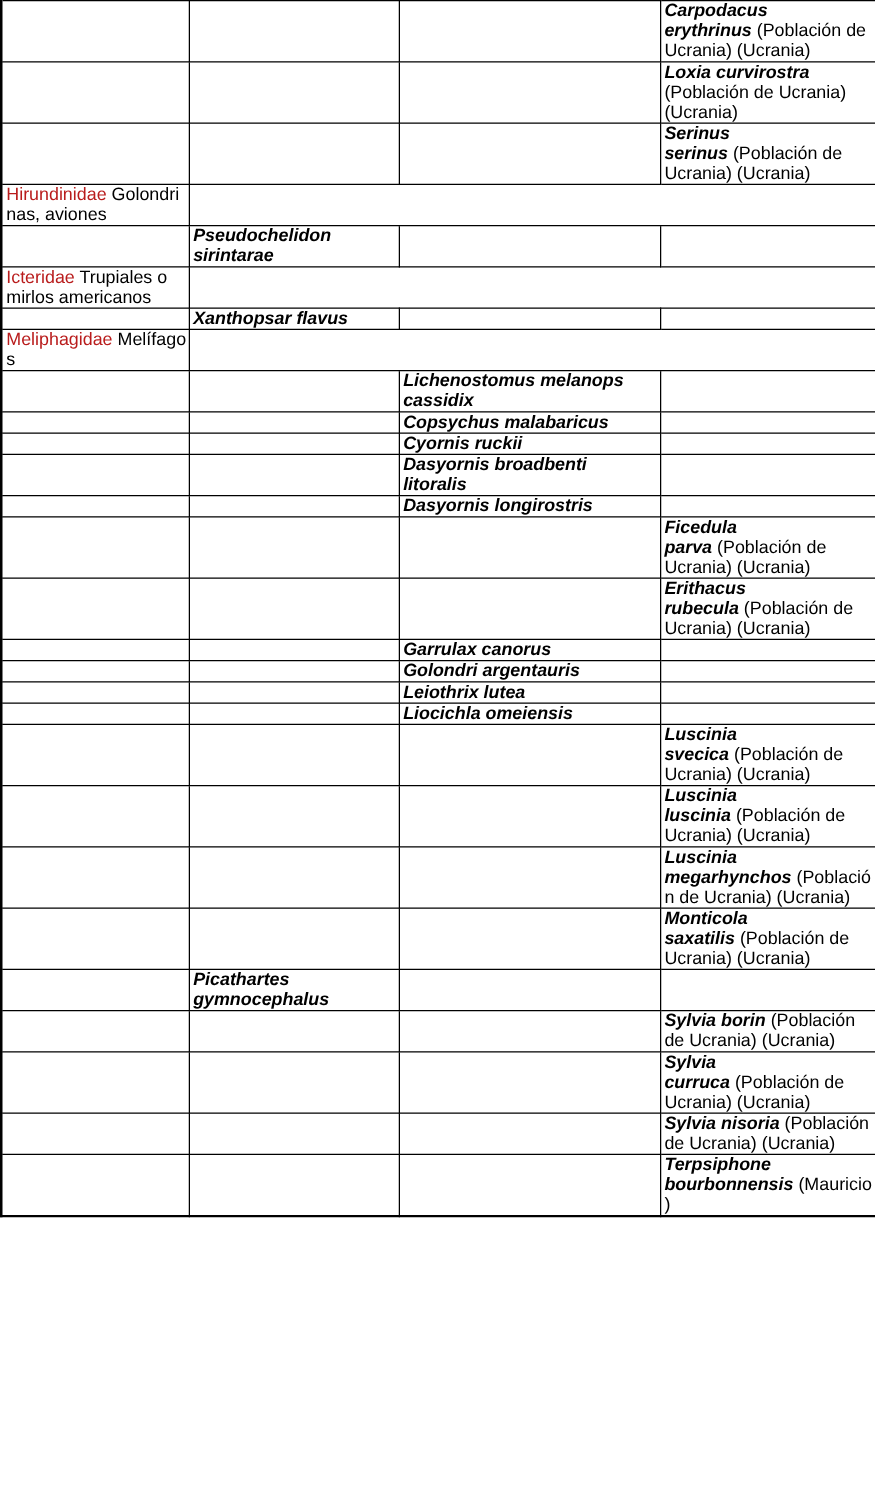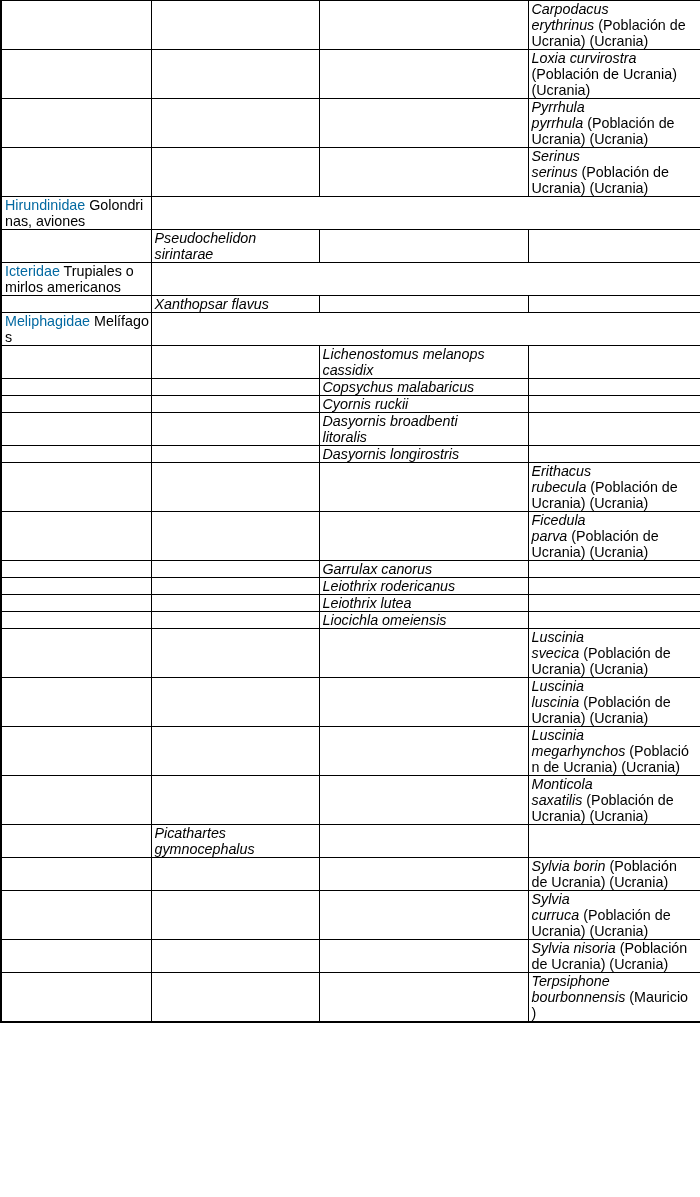--- a/index.html
+++ b/index.html
@@ -28,25 +28,25 @@
     padding: 0 1px 0 3px;
     white-space: pre;
     overflow: hidden;
   }
   col.c1 { width: 150px; }
   col.c2 { width: 168px; }
   col.c3 { width: 209px; }
   col.c4 { width: 173px; }
   .run { white-space: pre; }
   .sci {
-    font-weight: normal;
+    font-weight: bold;
     font-style: italic;
   }
   .fam {
-    color: #0369a1;
+    color: #b91c1c;
   }
 </style>
 </head>
 <body>
 
 <div id="page">
   <table class="species-table">
     <colgroup>
       <col class="c1">
         <col class="c2">
@@ -67,28 +67,20 @@
           <td></td>
           <td></td>
           <td><span class="run sci">Loxia curvirostra</span><span class="run">
 (Población de Ucrania)
 (Ucrania)</span></td>
         </tr>
         <tr>
           <td></td>
           <td></td>
           <td></td>
-          <td><span class="run sci">Pyrrhula
-pyrrhula</span><span class="run"> (Población de
-Ucrania) (Ucrania)</span></td>
-        </tr>
-        <tr>
-          <td></td>
-          <td></td>
-          <td></td>
           <td><span class="run sci">Serinus
 serinus</span><span class="run"> (Población de
 Ucrania) (Ucrania)</span></td>
         </tr>
         <tr>
           <td><span class="run fam">Hirundinidae</span><span class="run"> Golondri
 nas, aviones</span></td>
           <td colspan="3"></td>
         </tr>
         <tr>
@@ -143,42 +135,42 @@
         <tr>
           <td></td>
           <td></td>
           <td><span class="run sci">Dasyornis longirostris</span></td>
           <td></td>
         </tr>
         <tr>
           <td></td>
           <td></td>
           <td></td>
+          <td><span class="run sci">Ficedula
+parva</span><span class="run"> (Población de
+Ucrania) (Ucrania)</span></td>
+        </tr>
+        <tr>
+          <td></td>
+          <td></td>
+          <td></td>
           <td><span class="run sci">Erithacus
 rubecula</span><span class="run"> (Población de
 Ucrania) (Ucrania)</span></td>
         </tr>
         <tr>
           <td></td>
           <td></td>
-          <td></td>
-          <td><span class="run sci">Ficedula
-parva</span><span class="run"> (Población de
-Ucrania) (Ucrania)</span></td>
-        </tr>
-        <tr>
-          <td></td>
-          <td></td>
           <td><span class="run sci">Garrulax canorus</span></td>
           <td></td>
         </tr>
         <tr>
           <td></td>
           <td></td>
-          <td><span class="run sci">Leiothrix rodericanus</span></td>
+          <td><span class="run sci">Golondri argentauris</span></td>
           <td></td>
         </tr>
         <tr>
           <td></td>
           <td></td>
           <td><span class="run sci">Leiothrix lutea</span></td>
           <td></td>
         </tr>
         <tr>
           <td></td>

